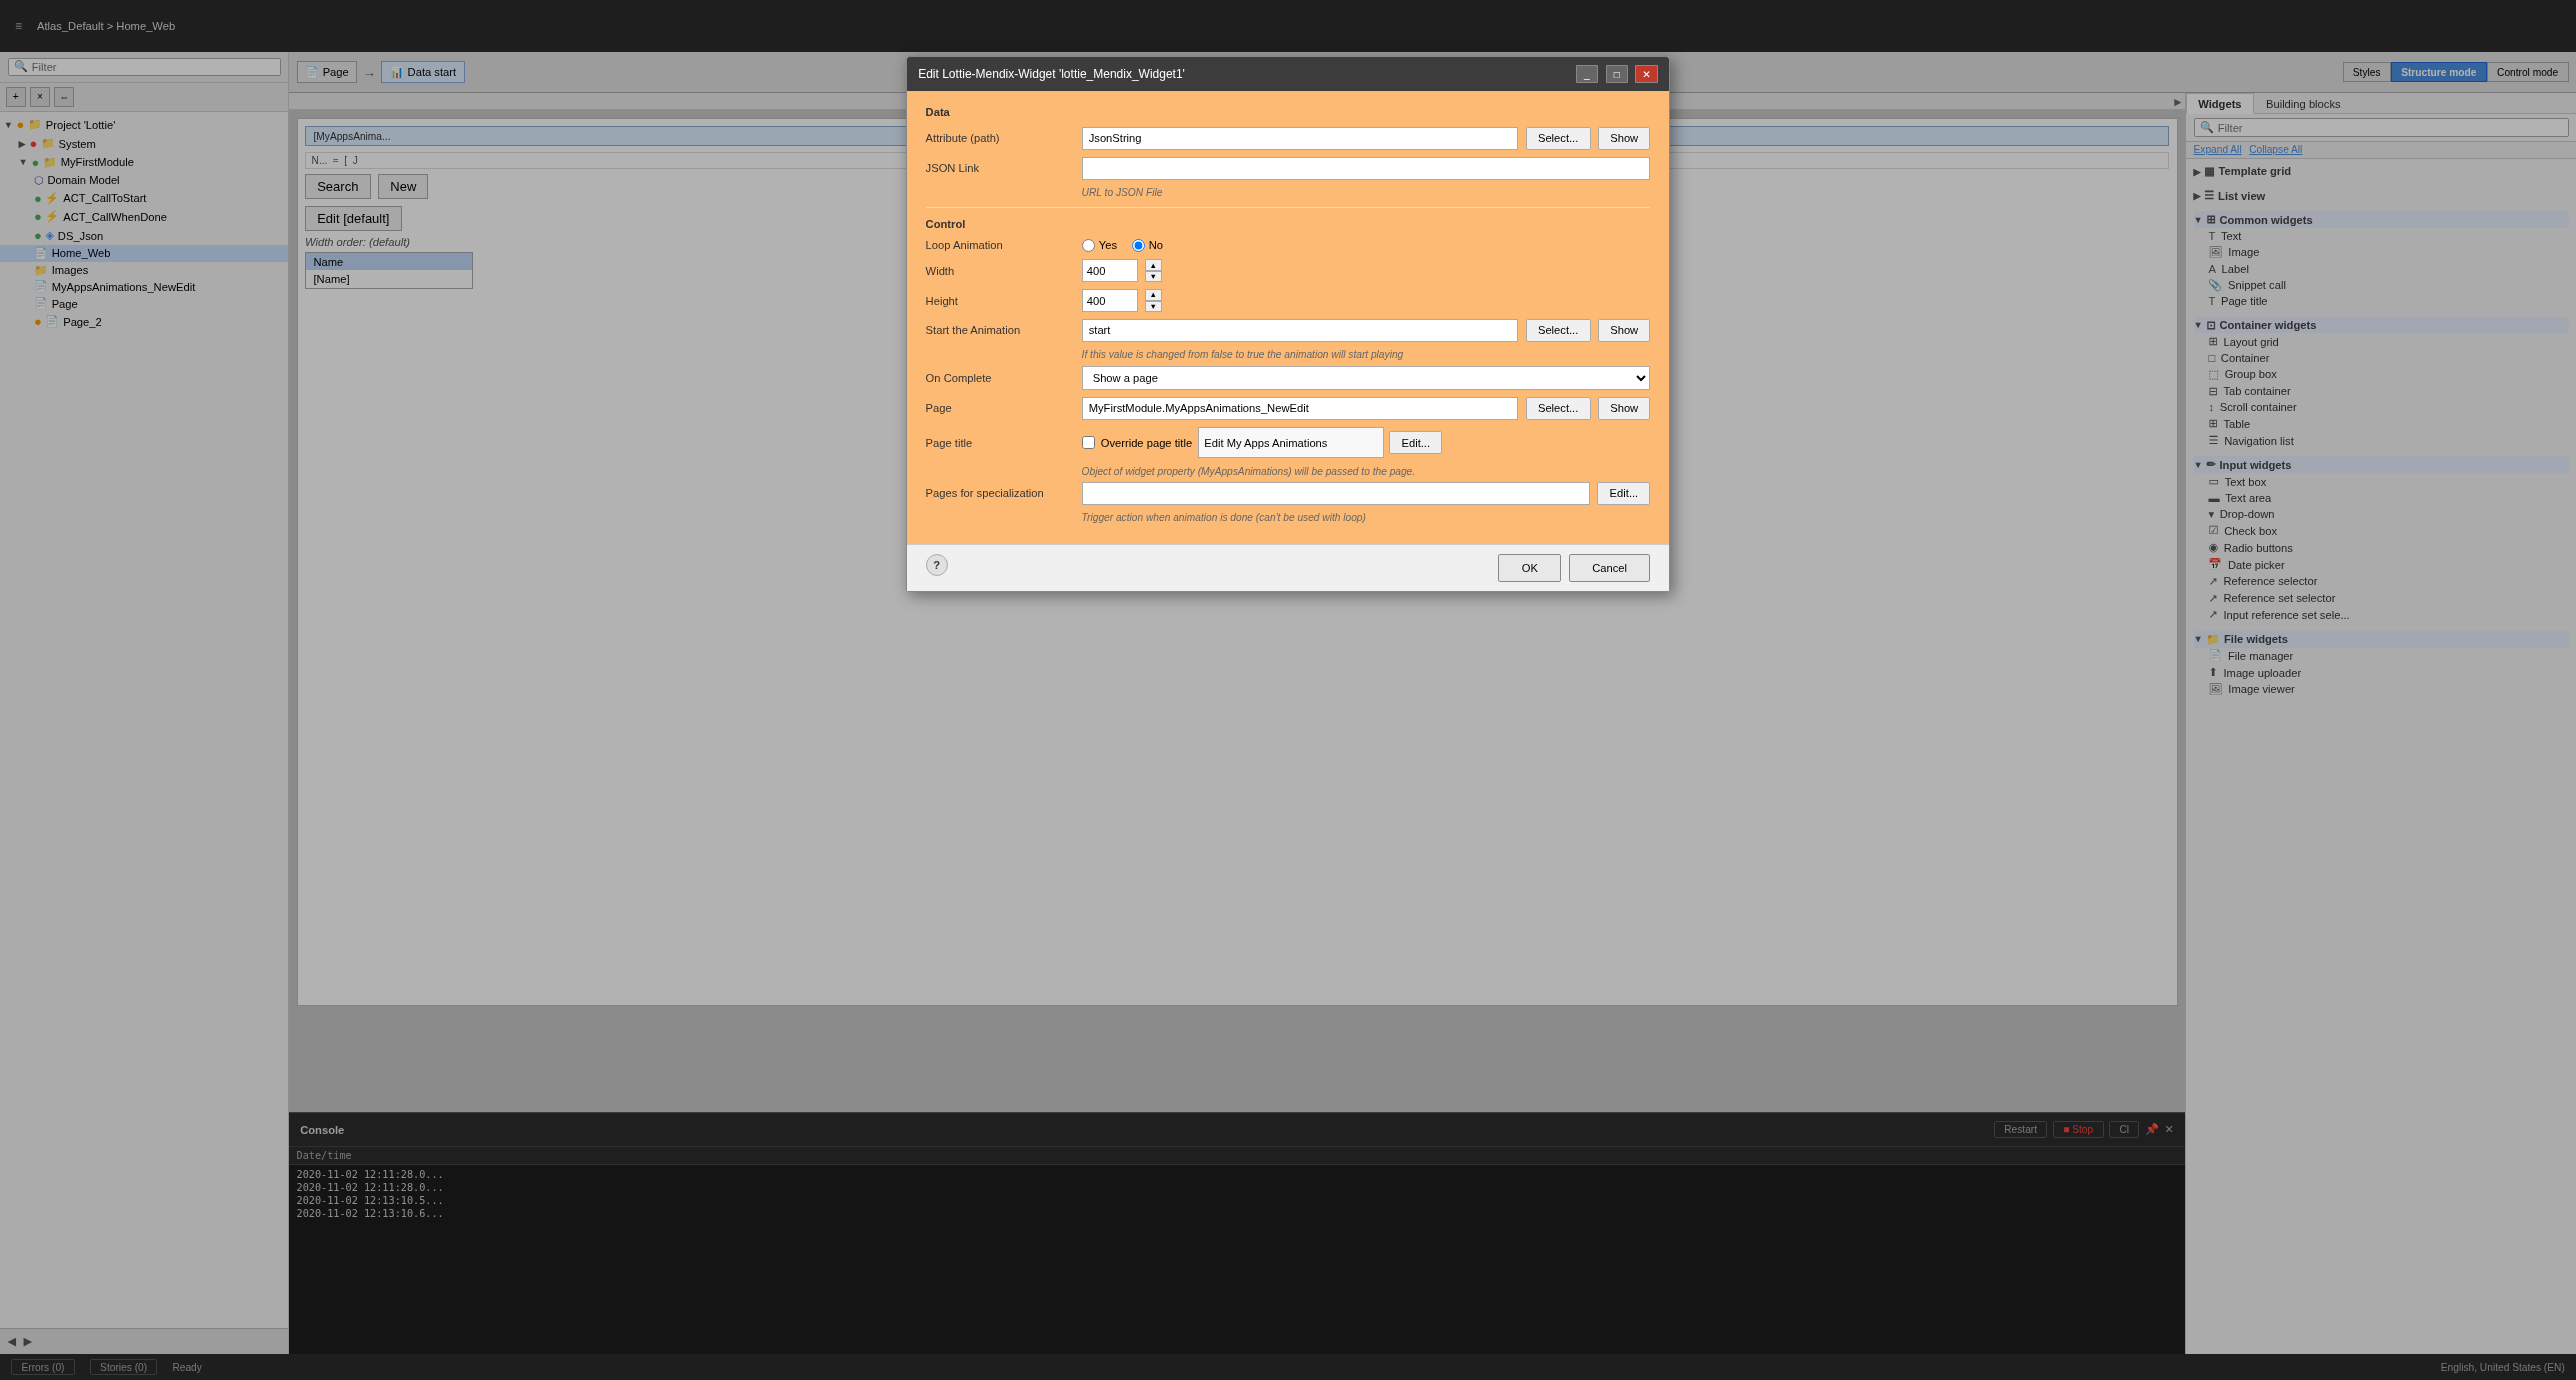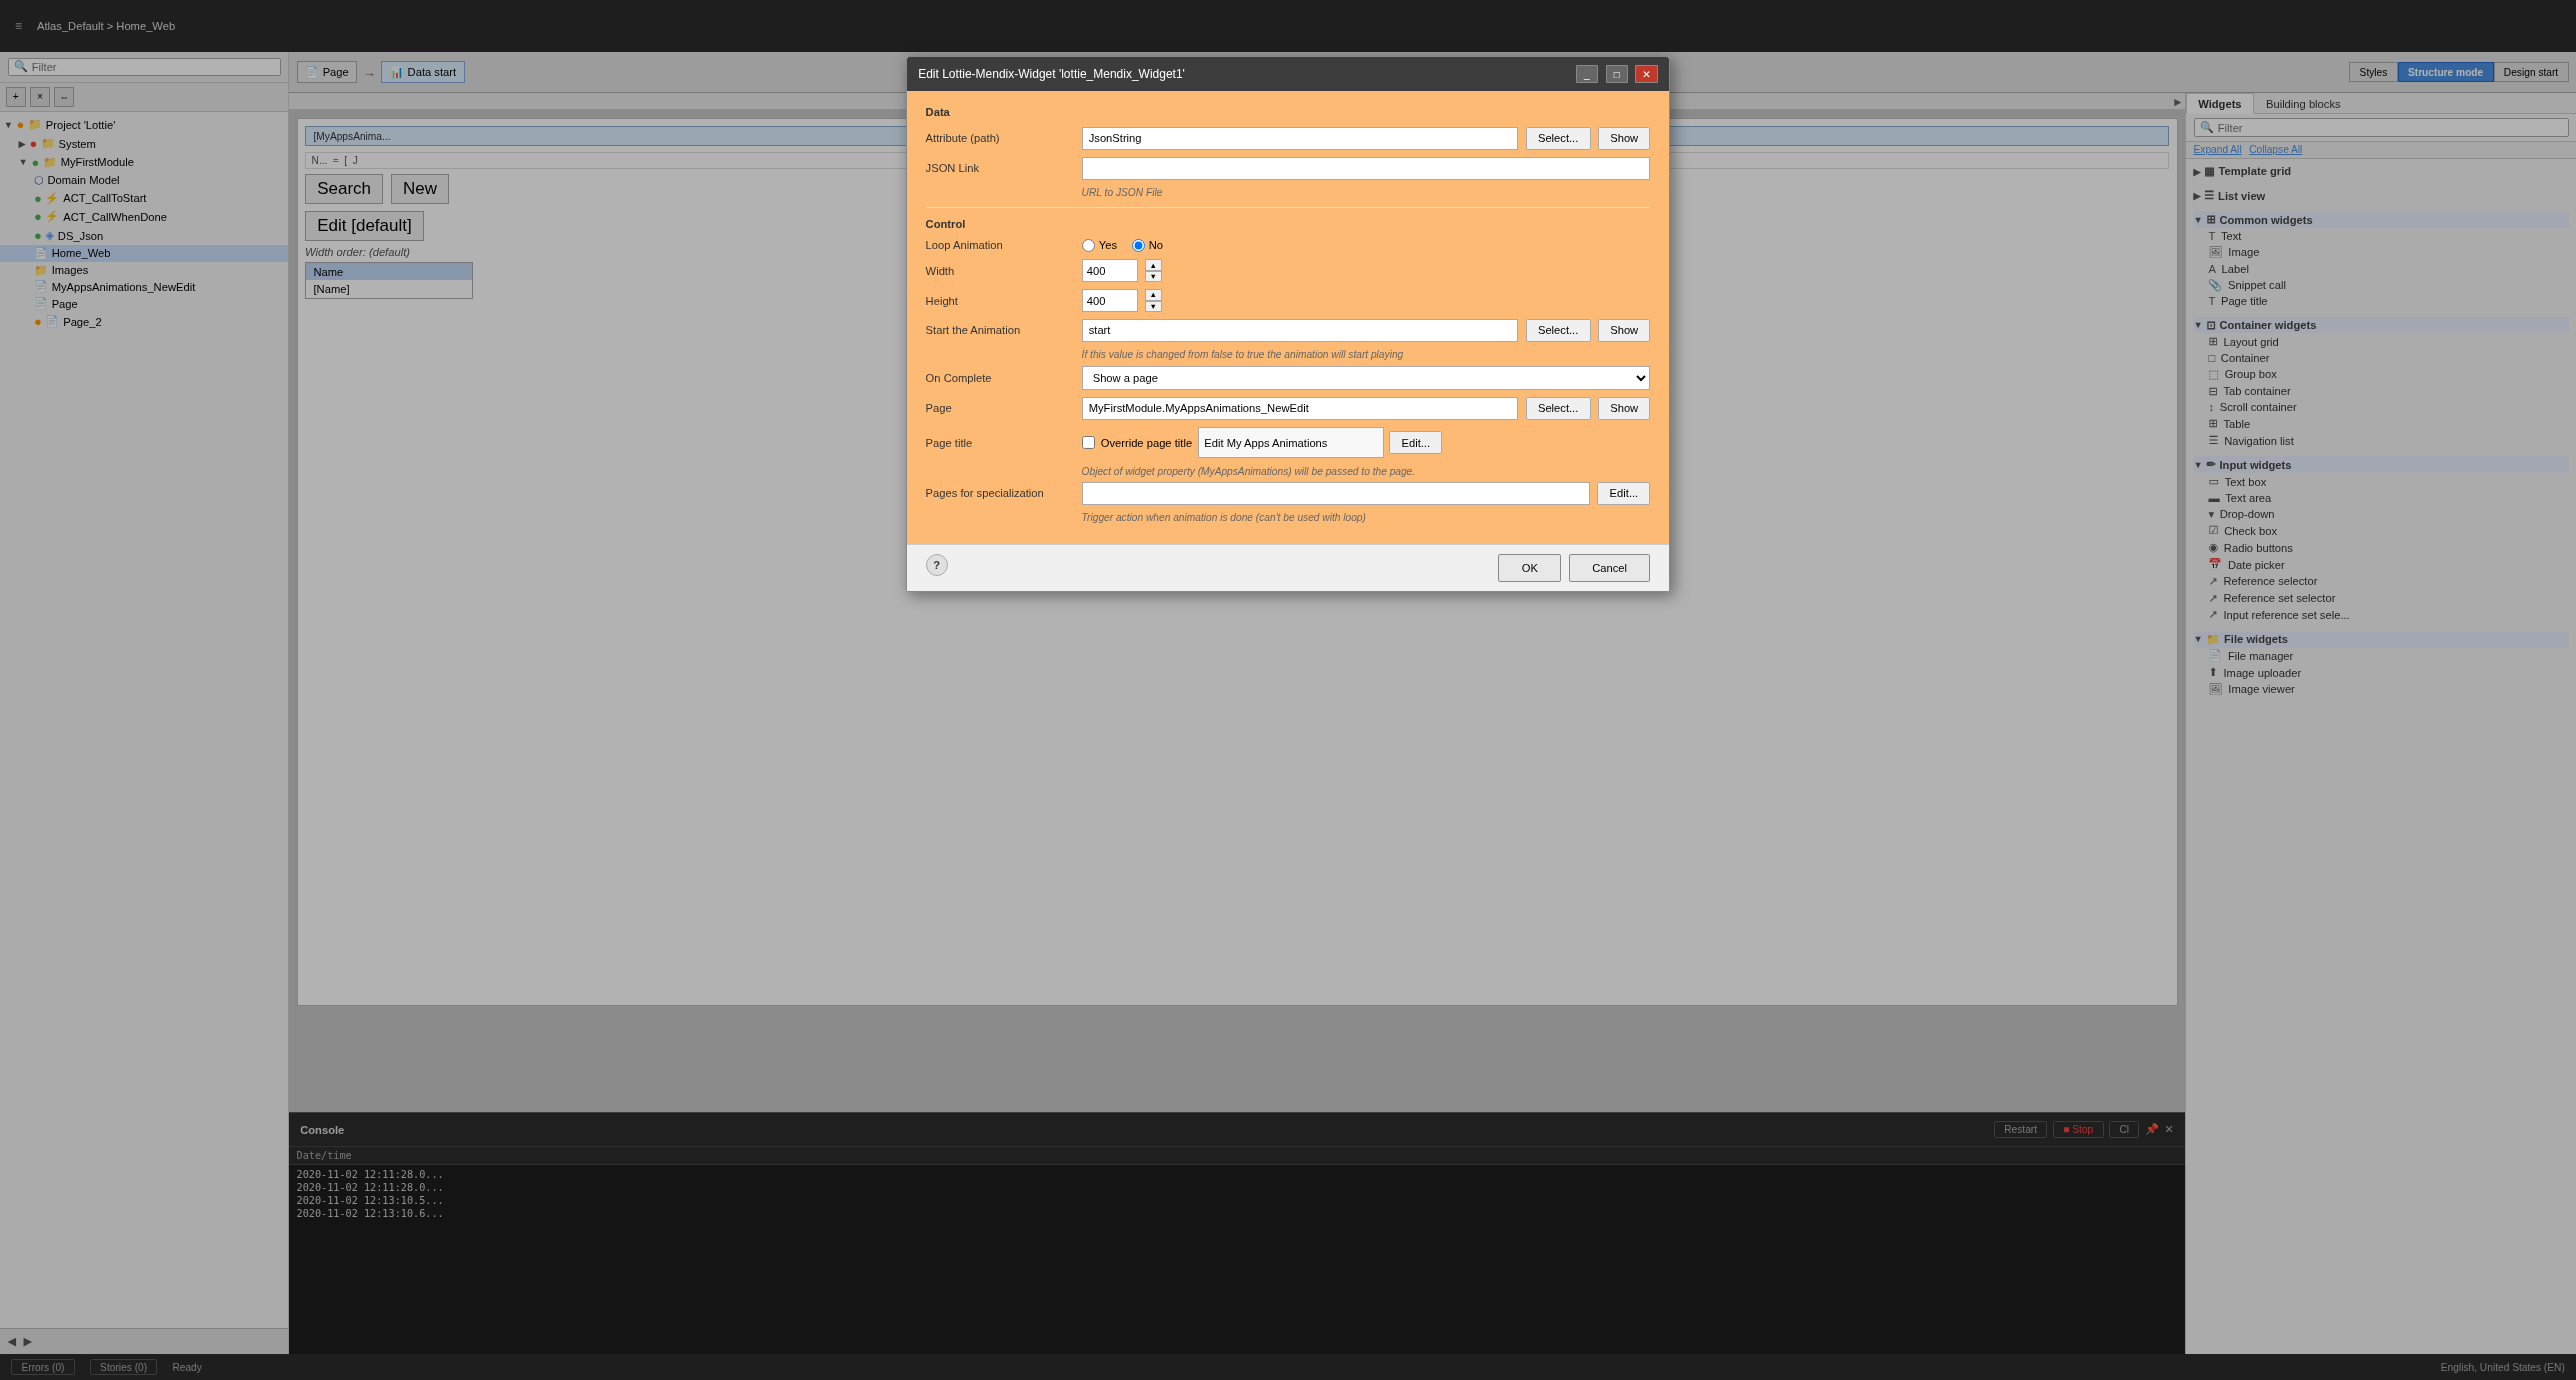--- a/index.html
+++ b/index.html
@@ -473,21 +473,21 @@
       gap: 7.5px;
       margin-bottom: 7.5px;
       align-items: center;
     }
 
     .page-btn {
       padding: 3.7px 11.2px;
       background: #f0f0f0;
       border: 0.9px solid #aaa;
       cursor: pointer;
-      font-size: 17px;
+      font-size: 13px;
     }
 
     .sort-label {
       font-size: 11.2px;
       color: #555;
       font-style: italic;
     }
 
     .name-list {
       border: 0.9px solid #aaa;
@@ -652,21 +652,21 @@
         </div>
         <div style="font-size:13px;color:#555;">→</div>
         <div style="display:flex;align-items:center;gap:3.7px;padding:3.7px 7.5px;background:#ddeeff;border:0.9px solid #88aadd;cursor:pointer;">
           <span style="color:#2266bb;">📊</span>
           <span>Data start</span>
         </div>
 
         <div style="margin-left:auto; display:flex; gap:0;">
           <div style="padding:3.7px 9.3px;background:#e0e0e0;border:0.9px solid #aaa;cursor:pointer;font-size:10.2px;">Styles</div>
           <div style="padding:3.7px 9.3px;background:#4a90e2;color:white;border:0.9px solid #2266cc;cursor:pointer;font-size:10.2px;font-weight:bold;">Structure mode</div>
-          <div style="padding:3.7px 9.3px;background:#e0e0e0;border:0.9px solid #aaa;cursor:pointer;font-size:10.2px;">Design start</div>
+          <div style="padding:3.7px 9.3px;background:#e0e0e0;border:0.9px solid #aaa;cursor:pointer;font-size:10.2px;">Control mode</div>
         </div>
       </div>
 
       <div style="flex:1; display:flex; overflow:hidden;">
 
         <div class="center-area">
 
           <div style="height:17px; background:#e8e8e8; border-bottom:0.9px solid #ccc; display:flex; align-items:center; justify-content:flex-end; padding-right:3.7px;">
             <span style="cursor:pointer;font-size:9.3px;color:#666;">▶</span>
           </div>

